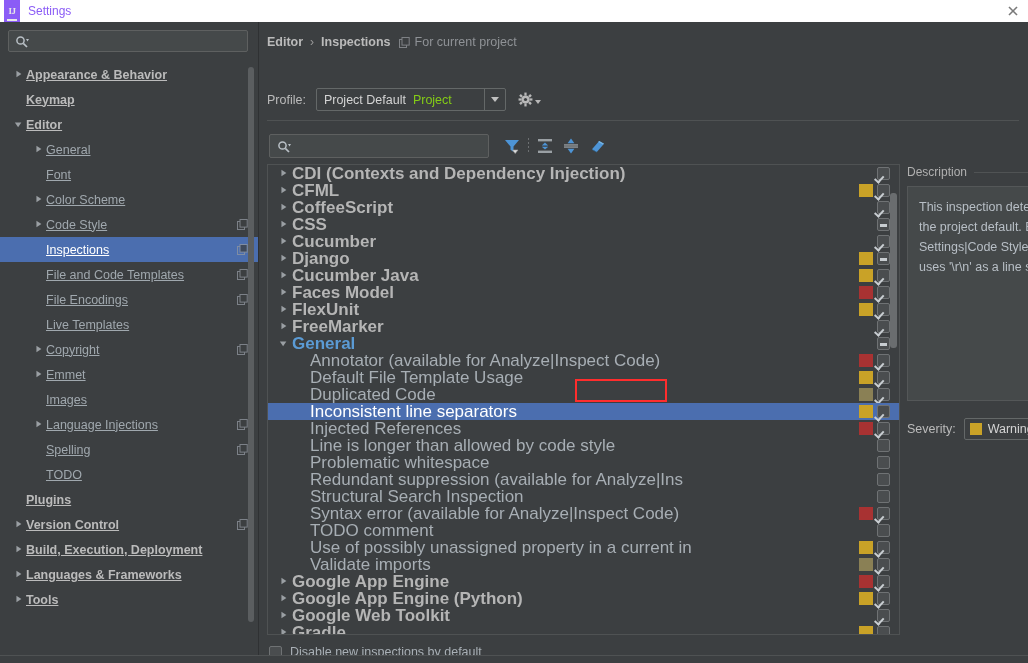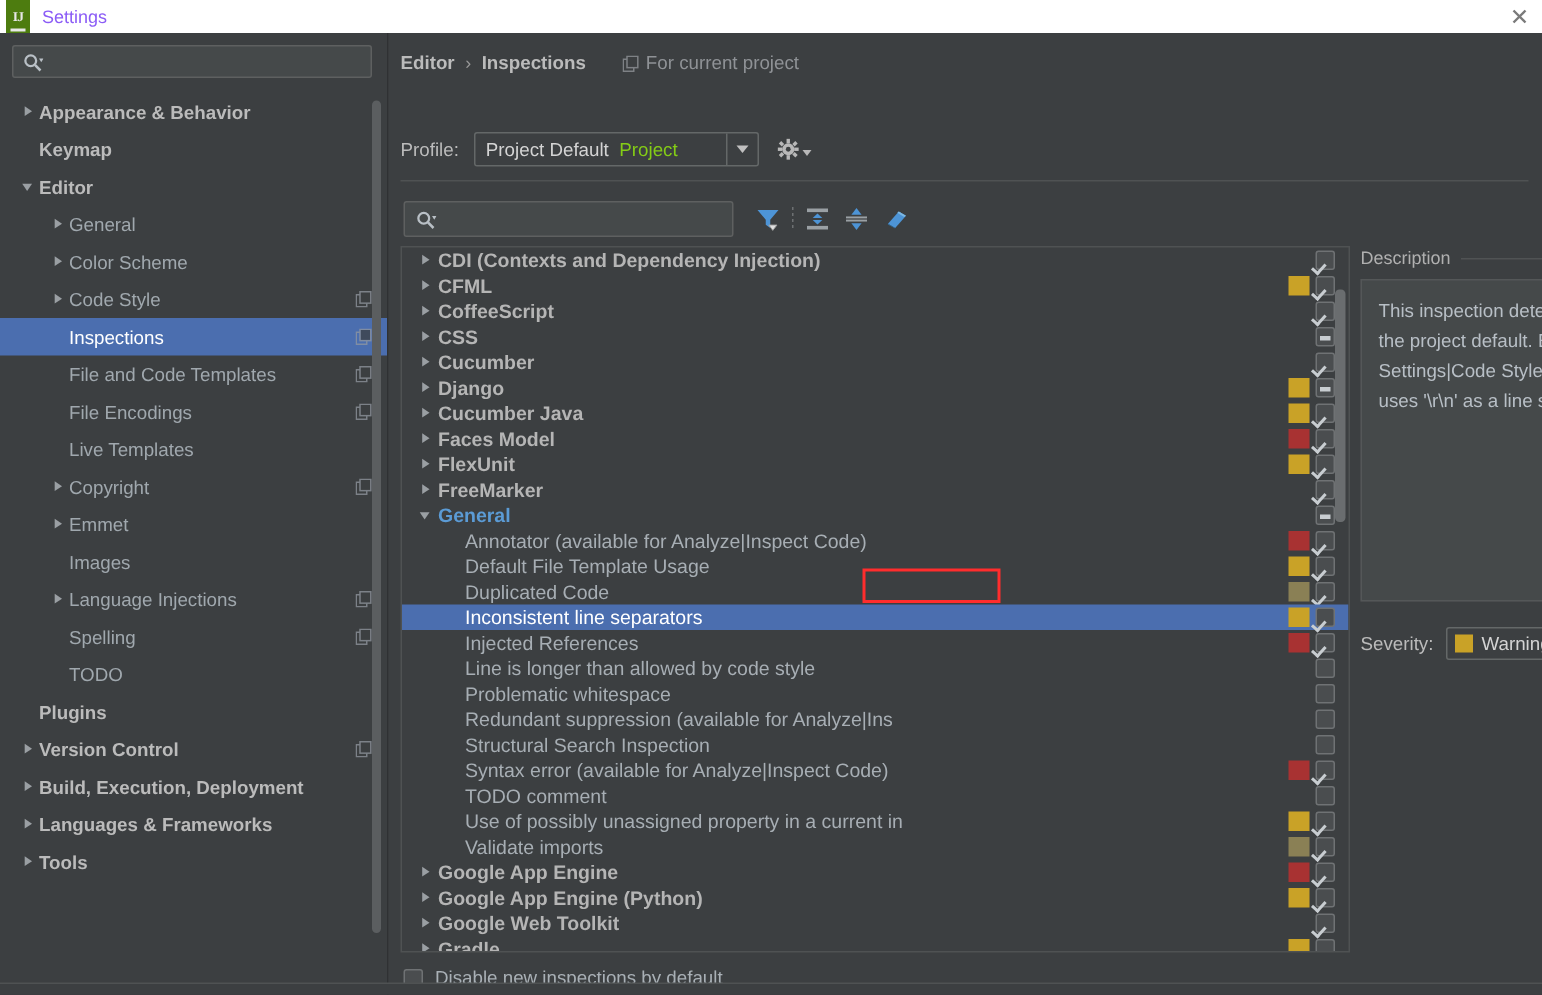--- a/index.html
+++ b/index.html
@@ -15,21 +15,21 @@
   #app { position: relative; width: 1028px; height: 663px; background: #3c3f41; }
 
   
   .titlebar {
     position: absolute; left: 0; top: 0; width: 1028px; height: 22px;
     background: #ffffff;
     display: flex; align-items: center;
   }
   .tb-icon {
     width: 16px; height: 24px; margin-left: 4px; margin-right: 8px;
-    background: #4d7c0f; border-radius: 1px;
+    background: #8b5cf6; border-radius: 1px;
     display: flex; align-items: center; justify-content: center;
     font-size: 9px; font-weight: bold; color: #e8e8e8;
     font-family: "Liberation Serif", serif; letter-spacing: -0.5px;
     position: relative;
   }
   .tb-icon::after {
     content: ""; position: absolute; bottom: 2px; left: 3px;
     width: 10px; height: 2px; background: #e8e8e8;
   }
   .tb-title { font-size: 12px; color: #8b5cf6; }
@@ -61,21 +61,21 @@
     padding-right: 10px; position: relative;
   }
   .sb-item.top { color: #bbbbbb; font-weight: bold; }
   .sb-item.child { color: #a0a8ae; }
   .sb-item.selected { background: #4b6eaf; color: #ffffff; }
   .sb-arrow {
     width: 16px; flex: 0 0 16px; display: flex;
     align-items: center; justify-content: center;
   }
   .sb-arrow svg { display:block; }
-  .sb-label { flex: 1 1 auto; white-space: nowrap; overflow: hidden; }
+  .sb-label { flex: 1 1 auto; white-space: nowrap; overflow: hidden; text-decoration: underline; }
   .copy-ico { width: 11px; height: 11px; flex: 0 0 11px; opacity: .75; }
   .copy-ico svg { display: block; }
   .sb-scroll {
     position: absolute; right: 4px; top: 45px; width: 6px; height: 555px;
     background: #5b5e60; border-radius: 3px;
   }
   .sb-divider {
     position: absolute; left: 258px; top: 22px; width: 1px; height: 641px;
     background: #2f3133;
   }
@@ -85,21 +85,21 @@
     position: absolute; left: 259px; top: 22px; width: 769px; height: 641px;
     background: #3c3f41;
   }
   .breadcrumb {
     position: absolute; left: 8px; top: 13px;
     display: flex; align-items: center; font-size: 12.5px;
   }
   .bc-part { font-weight: bold; color: #bbbbbb; }
   .bc-sep { color: #999; margin: 0 7px; font-size: 12px; }
   .bc-proj {
-    margin-left: 24px; display: flex; align-items: center;
+    margin-left: 8px; display: flex; align-items: center;
     color: #8f9296; font-size: 12.5px;
   }
   .bc-proj .copy-ico { margin-right: 5px; opacity: .8; }
 
   .profile-row {
     position: absolute; left: 8px; top: 66px;
     display: flex; align-items: center;
   }
   .profile-lbl { font-size: 12.5px; color: #bbbbbb; margin-right: 10px; }
   .combo {
@@ -144,21 +144,21 @@
 
   
   .insp-panel {
     position: absolute; left: 8px; top: 142px; width: 633px; height: 471px;
     background: #3c3f41; border: 1px solid #4f5253;
     overflow: hidden;
   }
   .insp-rows { position: absolute; left: 0; top: 0; width: 100%; }
   .insp-row {
     height: 17px; display: flex; align-items: center; position: relative;
-    font-size: 13px; white-space: nowrap; cursor: pointer;
+    font-size: 17px; white-space: nowrap; cursor: pointer;
   }
   .insp-row.group { font-weight: bold; color: #b5b5b5; }
   .insp-row.leaf  { color: #a7aeb4; }
   .insp-row.expanded > .ir-label { color: #5b9bd5; }
   .insp-row.selected { background: #4b6eaf; }
   .insp-row.selected .ir-label { color: #ffffff; }
   .ir-arrow { width: 18px; flex:0 0 18px; display:flex; align-items:center; justify-content:center; }
   .ir-arrow svg { display:block; }
   .ir-indent { flex: 0 0 42px; }
   .ir-label { flex: 1 1 auto; overflow: hidden; text-overflow: clip; padding-right: 4px; }
@@ -284,20 +284,24 @@
           </span>
           <span class="sb-label">Editor</span>
         </div>
         <div class="sb-item child">
           <span class="sb-arrow" style="margin-left: 30px;">
             <svg viewBox="0 0 11 11" width="9" height="9">
               <polygon points="3,1 9,5 3,9" fill="#9a9fa3"></polygon>
             </svg>
           </span>
           <span class="sb-label">General</span>
+        </div>
+        <div class="sb-item child">
+          <span class="sb-arrow" style="margin-left: 30px;"></span>
+          <span class="sb-label">Font</span>
         </div>
         <div class="sb-item child">
           <span class="sb-arrow" style="margin-left: 30px;">
             <svg viewBox="0 0 11 11" width="9" height="9">
               <polygon points="3,1 9,5 3,9" fill="#9a9fa3"></polygon>
             </svg>
           </span>
           <span class="sb-label">Color Scheme</span>
         </div>
         <div class="sb-item child">

